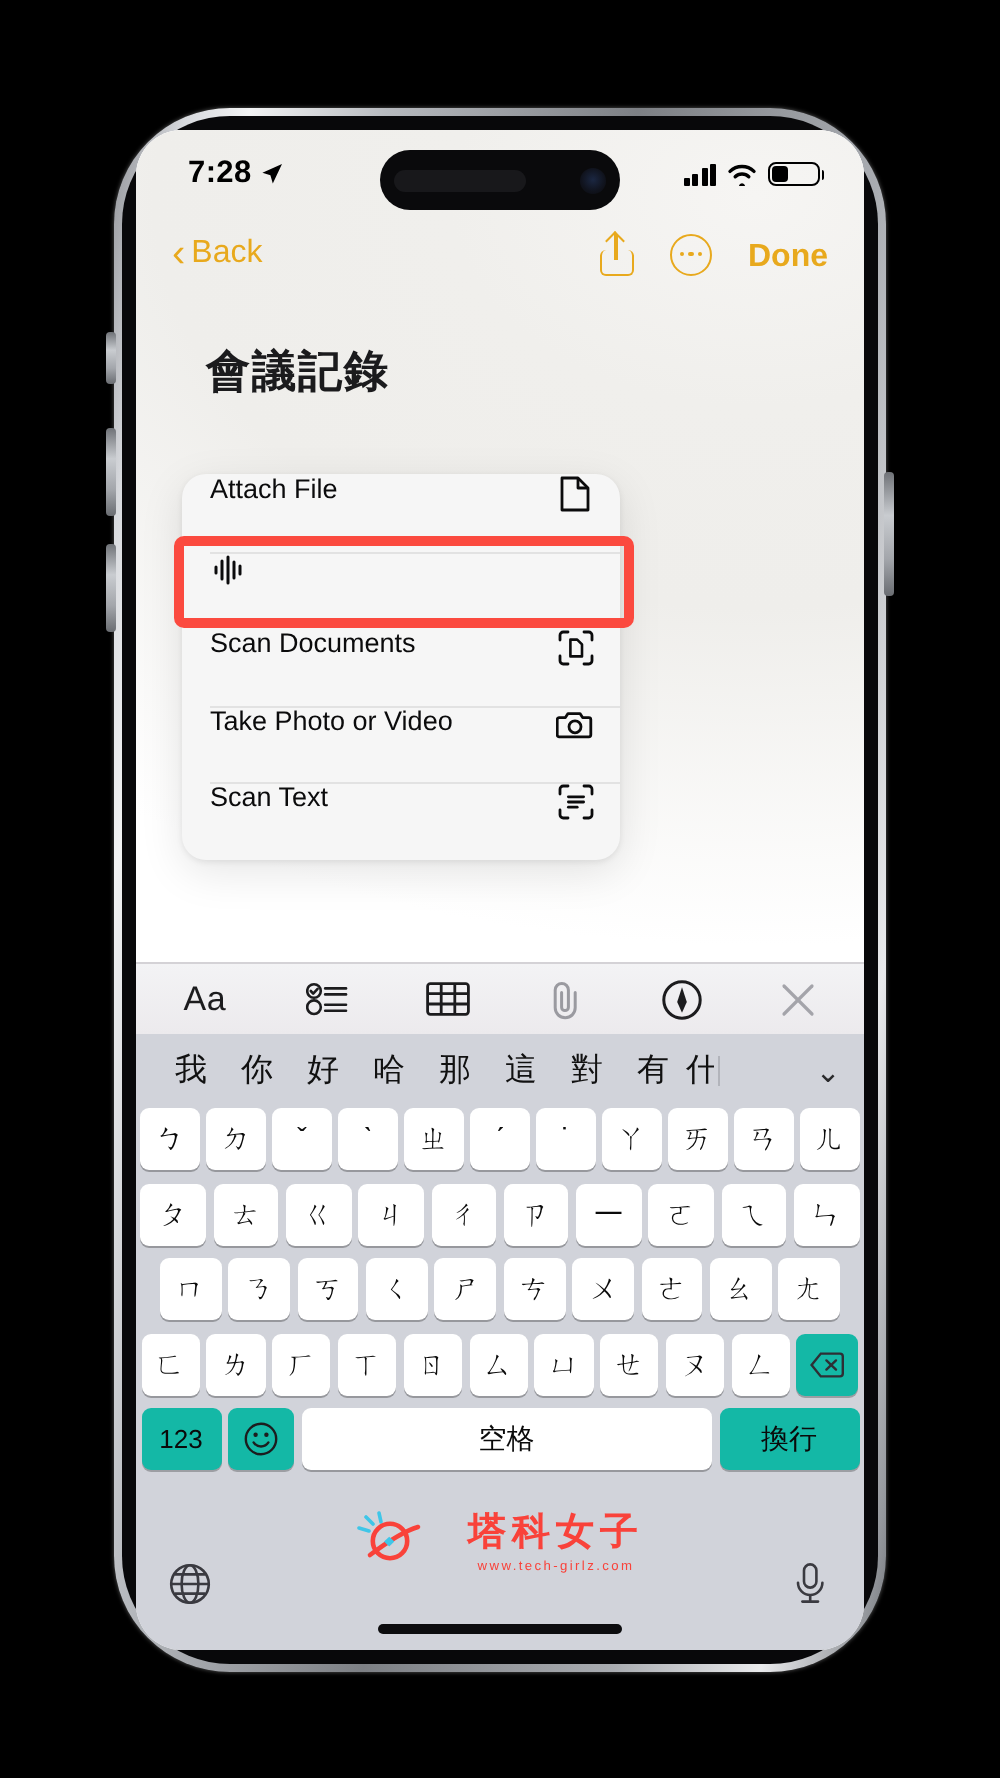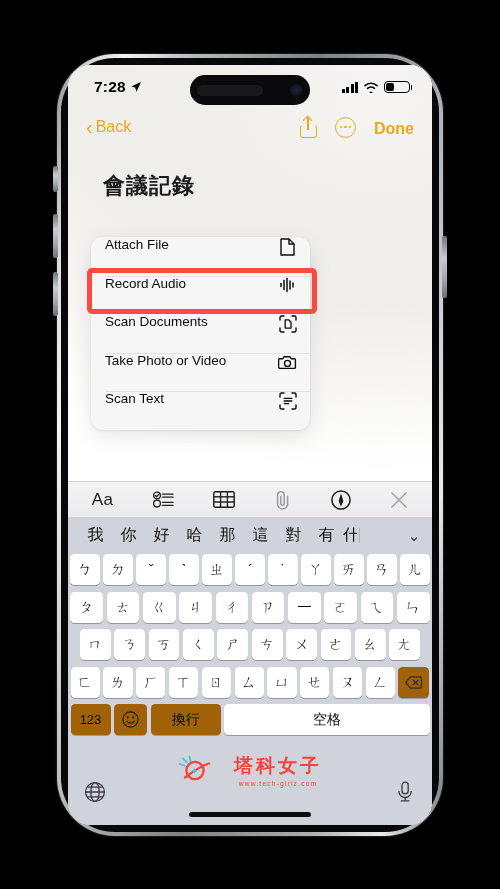--- a/index.html
+++ b/index.html
@@ -189,21 +189,21 @@
 
   .krow { display: flex; justify-content: center; gap: 3.6px; padding: 0 2.5px; margin-bottom: 6.5px; }
   .key {
     flex: 1; height: 31px; background: #fff; border-radius: 4.5px;
     display: flex; align-items: center; justify-content: center;
     font-size: 14.5px; color: #0a0a0a;
     box-shadow: 0 1px 0 rgba(0,0,0,.28);
   }
   .krow.r3 { padding: 0 12px; }
   .krow.r4 { padding: 0 2.5px; }
-  .key.dark { background: #a16207; box-shadow: 0 1px 0 rgba(0,0,0,.25); }
+  .key.dark { background: #14b8a6; box-shadow: 0 1px 0 rgba(0,0,0,.25); }
   .key.bksp { flex: 0 0 31px; }
   .krow.bottom { padding: 0 2.5px; margin-bottom: 0; }
   .key.k123 { flex: 0 0 40px; font-size: 13px; }
   .key.kemoji { flex: 0 0 33px; font-size: 16px; }
   .key.kspace { flex: 1; font-size: 14px; }
   .key.kreturn { flex: 0 0 70px; font-size: 14px; }
 
   .kb-bottom-row {
     position: absolute; left: 0; bottom: 0; width: 100%; height: 52px;
     display: flex; align-items: center; justify-content: space-between;
@@ -303,21 +303,20 @@
           <span class="mi-label">Attach File</span>
           <span class="mi-icon">
             <svg width="15" height="18" viewBox="0 0 15 18">
                 <path d="M1 1h8l5 5v11H1z" fill="none" stroke="#0b0b0c" stroke-width="1.4" stroke-linejoin="round"></path>
                 <path d="M9 1v5h5" fill="none" stroke="#0b0b0c" stroke-width="1.4" stroke-linejoin="round"></path>
               </svg>
           </span>
         </div>
 
         <div class="menu-item highlight">
-          <span class="mi-label">Record Audio</span>
           <span class="mi-icon">
             <svg width="18" height="18" viewBox="0 0 18 18">
               <g stroke="#0b0b0c" stroke-width="1.5" stroke-linecap="round">
                 <line x1="2" y1="7.5" x2="2" y2="10.5"></line>
                 <line x1="5" y1="4.5" x2="5" y2="13.5"></line>
                 <line x1="8" y1="2.5" x2="8" y2="15.5"></line>
                 <line x1="11" y1="5" x2="11" y2="13"></line>
                 <line x1="14" y1="7" x2="14" y2="11"></line>
               </g>
             </svg>
@@ -497,22 +496,22 @@
       <div class="krow bottom">
         <div class="key dark k123">123</div>
         <div class="key dark kemoji">
           <svg width="17" height="17" viewBox="0 0 17 17">
             <circle cx="8.5" cy="8.5" r="7.6" fill="none" stroke="#1c1c1e" stroke-width="1.2"></circle>
             <circle cx="5.8" cy="6.4" r="1.1" fill="#1c1c1e"></circle>
             <circle cx="11.2" cy="6.4" r="1.1" fill="#1c1c1e"></circle>
             <path d="M4.8 10.2a4.4 4.4 0 0 0 7.4 0" fill="none" stroke="#1c1c1e" stroke-width="1.2" stroke-linecap="round"></path>
           </svg>
         </div>
+        <div class="key kspace">空格</div>
         <div class="key dark kreturn">換行</div>
-        <div class="key kspace">空格</div>
       </div>
 
       <div class="kb-bottom-row">
         <div class="globe-ic">
           <svg width="22" height="22" viewBox="0 0 22 22">
             <circle cx="11" cy="11" r="9.4" fill="none" stroke="#3a3a40" stroke-width="1.3"></circle>
             <ellipse cx="11" cy="11" rx="4.2" ry="9.4" fill="none" stroke="#3a3a40" stroke-width="1.3"></ellipse>
             <line x1="1.6" y1="11" x2="20.4" y2="11" stroke="#3a3a40" stroke-width="1.3"></line>
             <path d="M3.4 6.2h15.2M3.4 15.8h15.2" stroke="#3a3a40" stroke-width="1.3" fill="none"></path>
           </svg>

